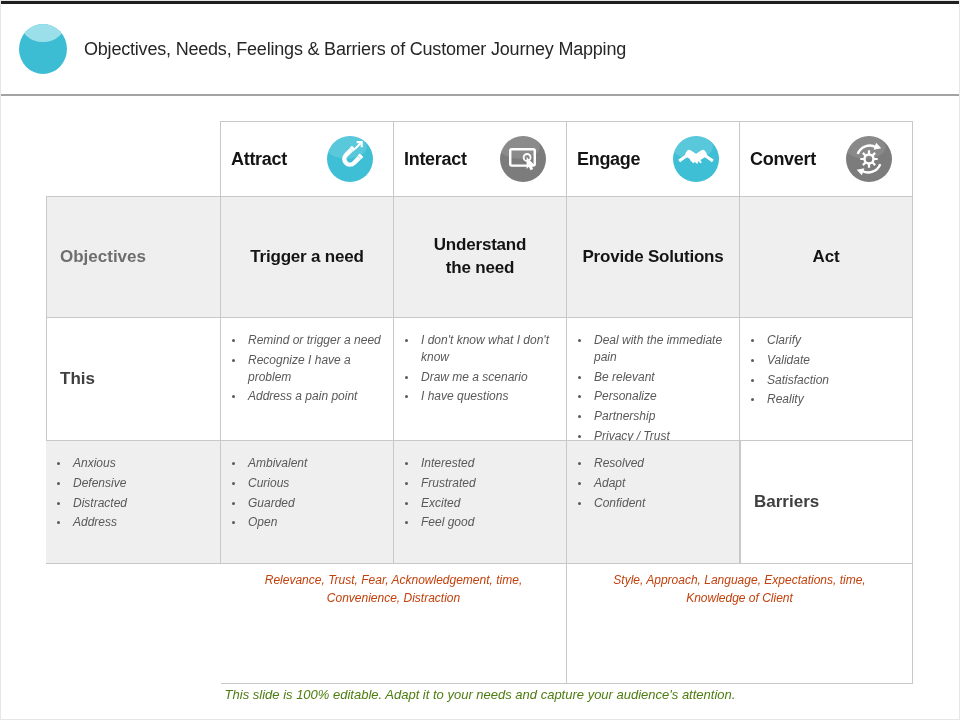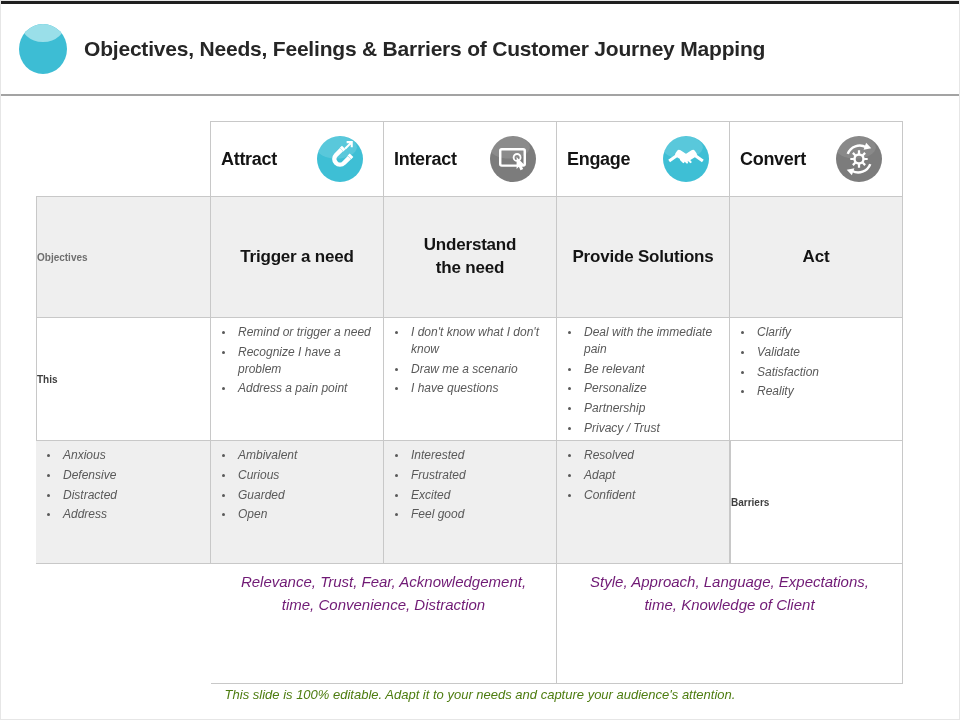--- a/index.html
+++ b/index.html
@@ -9,50 +9,50 @@
     border:1px solid #e6e6e6;box-sizing:border-box;
   }
   .top-accent{position:absolute;top:0;left:0;width:100%;height:3px;background:#1f1f1f;}
   
   .hdr{position:absolute;top:3px;left:0;width:100%;height:92px;display:flex;align-items:center;
        border-bottom:2px solid #a3a3a3;box-sizing:border-box;}
   .logo{width:48px;height:50px;border-radius:50%;background:#3dbdd4;position:relative;overflow:hidden;
         margin-left:18px;flex:0 0 auto;}
   .logo::before{content:"";position:absolute;left:3%;top:-46%;width:94%;height:82%;border-radius:50%;
         background:#9adfe9;}
-  .title{margin-left:17px;font-size:21px;font-weight:700;color:#262626;letter-spacing:-0.2px;}
+  .title{margin-left:17px;font-size:18px;font-weight:400;color:#262626;letter-spacing:-0.2px;}
   
   .tbl{
-    position:absolute;left:35px;top:120px;width:763px;height:563px;
+    position:absolute;left:45px;top:120px;width:763px;height:563px;
     display:grid;grid-template-columns:175px 173px 173px 173px 173px;
     grid-template-rows:76px 121px 123px 123px 120px;
   }
   .tbl > div, .barrow{box-sizing:border-box;}
   .c{border-right:1px solid #c8c8c8;border-bottom:1px solid #c8c8c8;}
   .edge{border-left:1px solid #c8c8c8;}
   .topline{border-top:1px solid #c8c8c8;}
   .gray{background:#efefef;}
   
   .head{display:flex;align-items:center;justify-content:space-between;padding:0 20px 0 10px;background:#fff;}
   .head-label{font-weight:700;font-size:18px;color:#141414;letter-spacing:-0.3px;}
   .head-icon{width:46px;height:46px;flex:0 0 auto;}
   
-  .rowlabel{display:flex;align-items:center;font-weight:700;font-size:10px;color:#3f3f3f;}
+  .rowlabel{display:flex;align-items:center;padding-left:13px;font-weight:700;font-size:17px;color:#3f3f3f;}
   .rowlabel.light{color:#6e6e6e;}
   
   .obj{display:flex;align-items:center;justify-content:center;text-align:center;
        font-weight:700;font-size:17px;color:#141414;white-space:pre-line;letter-spacing:-0.2px;line-height:1.35;}
   
   .listcell{padding:6px 4px 0 0;}
-  ul.bullets{margin:0 0 0;padding-left:24px;list-style-type:disc;}
+  ul.bullets{margin:8px 0 0;padding-left:24px;list-style-type:disc;}
   ul.bullets li{font-size:12px;font-style:italic;color:#595959;line-height:1.4;margin-bottom:3px;padding-left:3px;}
   ul.bullets li::marker{color:#595959;font-size:10px;}
   
   .barrow{grid-column:2/6;display:flex;background:#fff;}
-  .barcell{flex:1;padding:7px 16px 0;text-align:center;font-size:15px;font-style:italic;color:#701a75;line-height:1.5;}
+  .barcell{flex:1;padding:7px 16px 0;text-align:center;font-size:12px;font-style:italic;color:#c2410c;line-height:1.5;}
   .barcell + .barcell{border-left:1px solid #c8c8c8;}
   
   .footer{position:absolute;top:686px;left:0;width:100%;text-align:center;
           font-style:italic;font-size:13px;color:#4d7c0f;}
   svg{display:block;}
 </style>
 </head>
 <body>
 
 <div class="slide">

